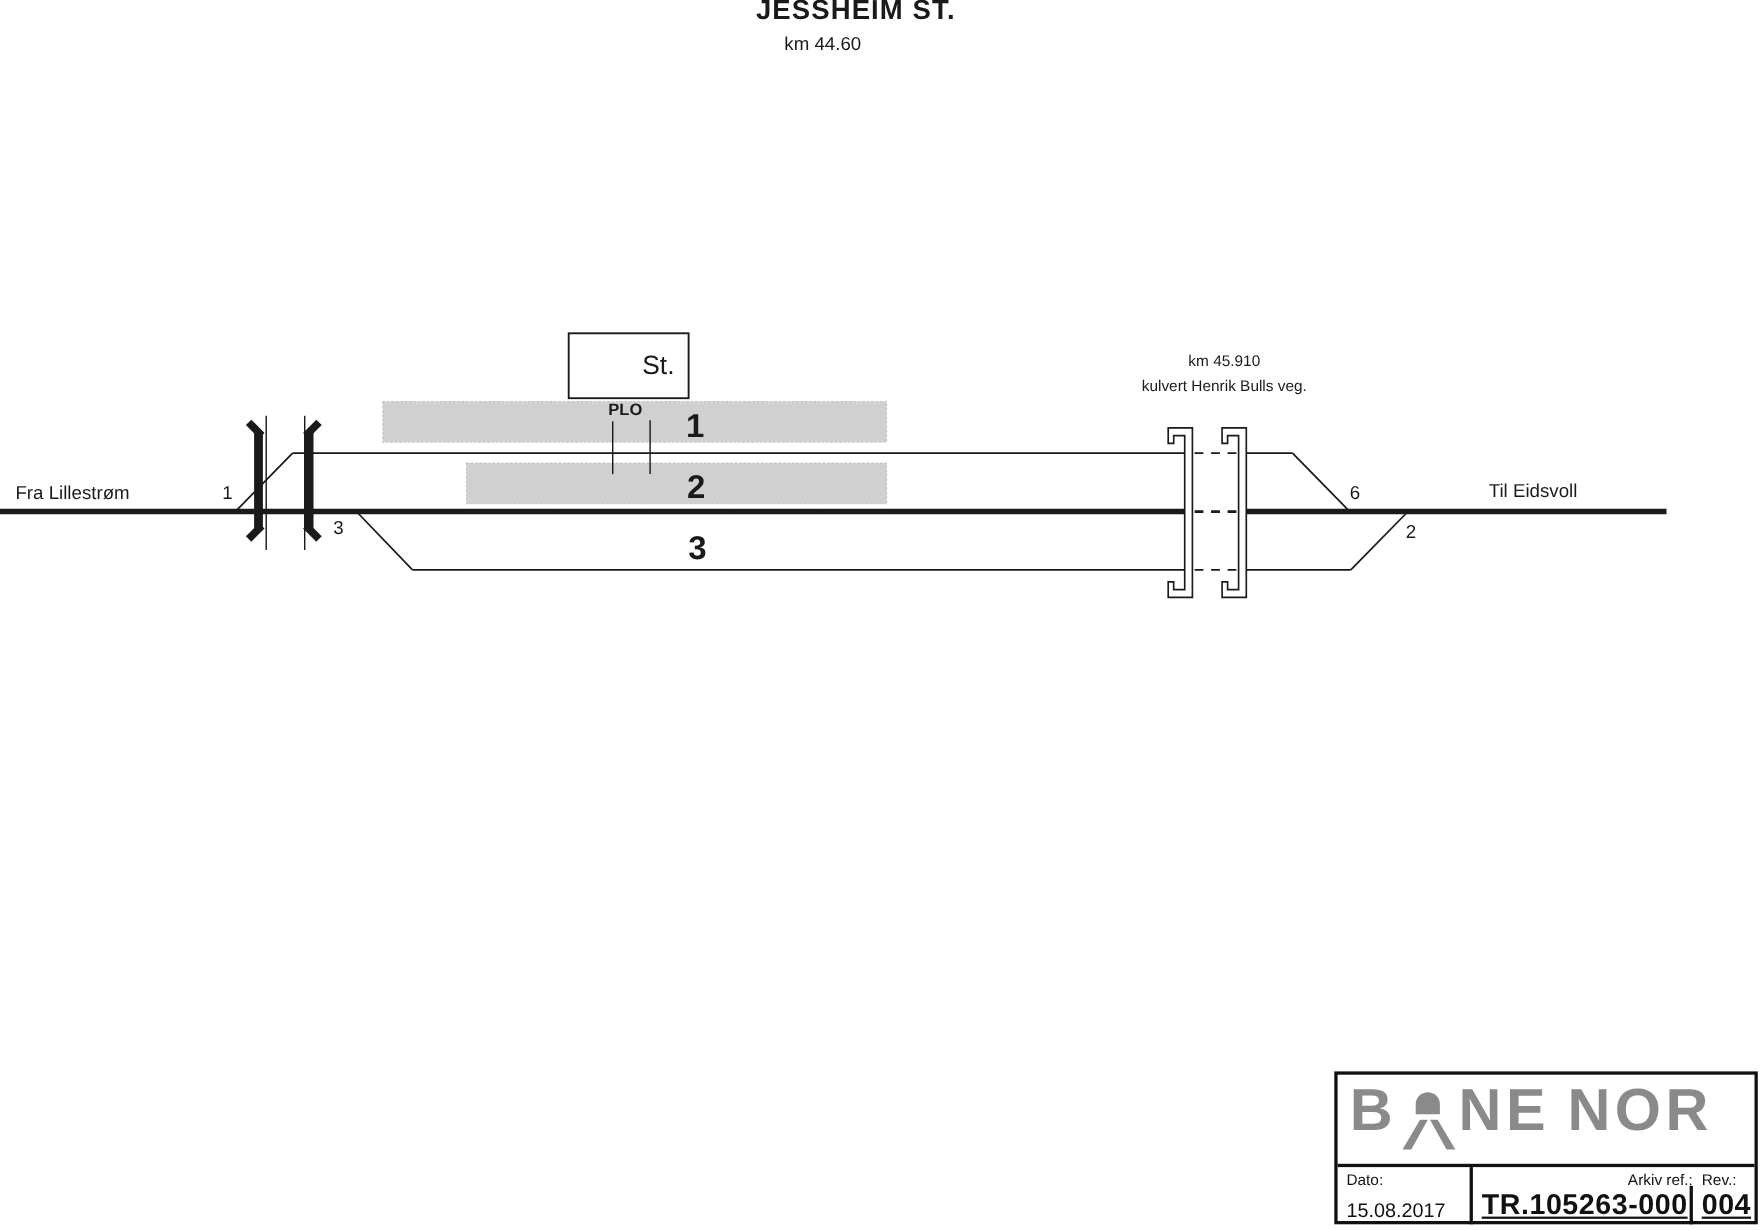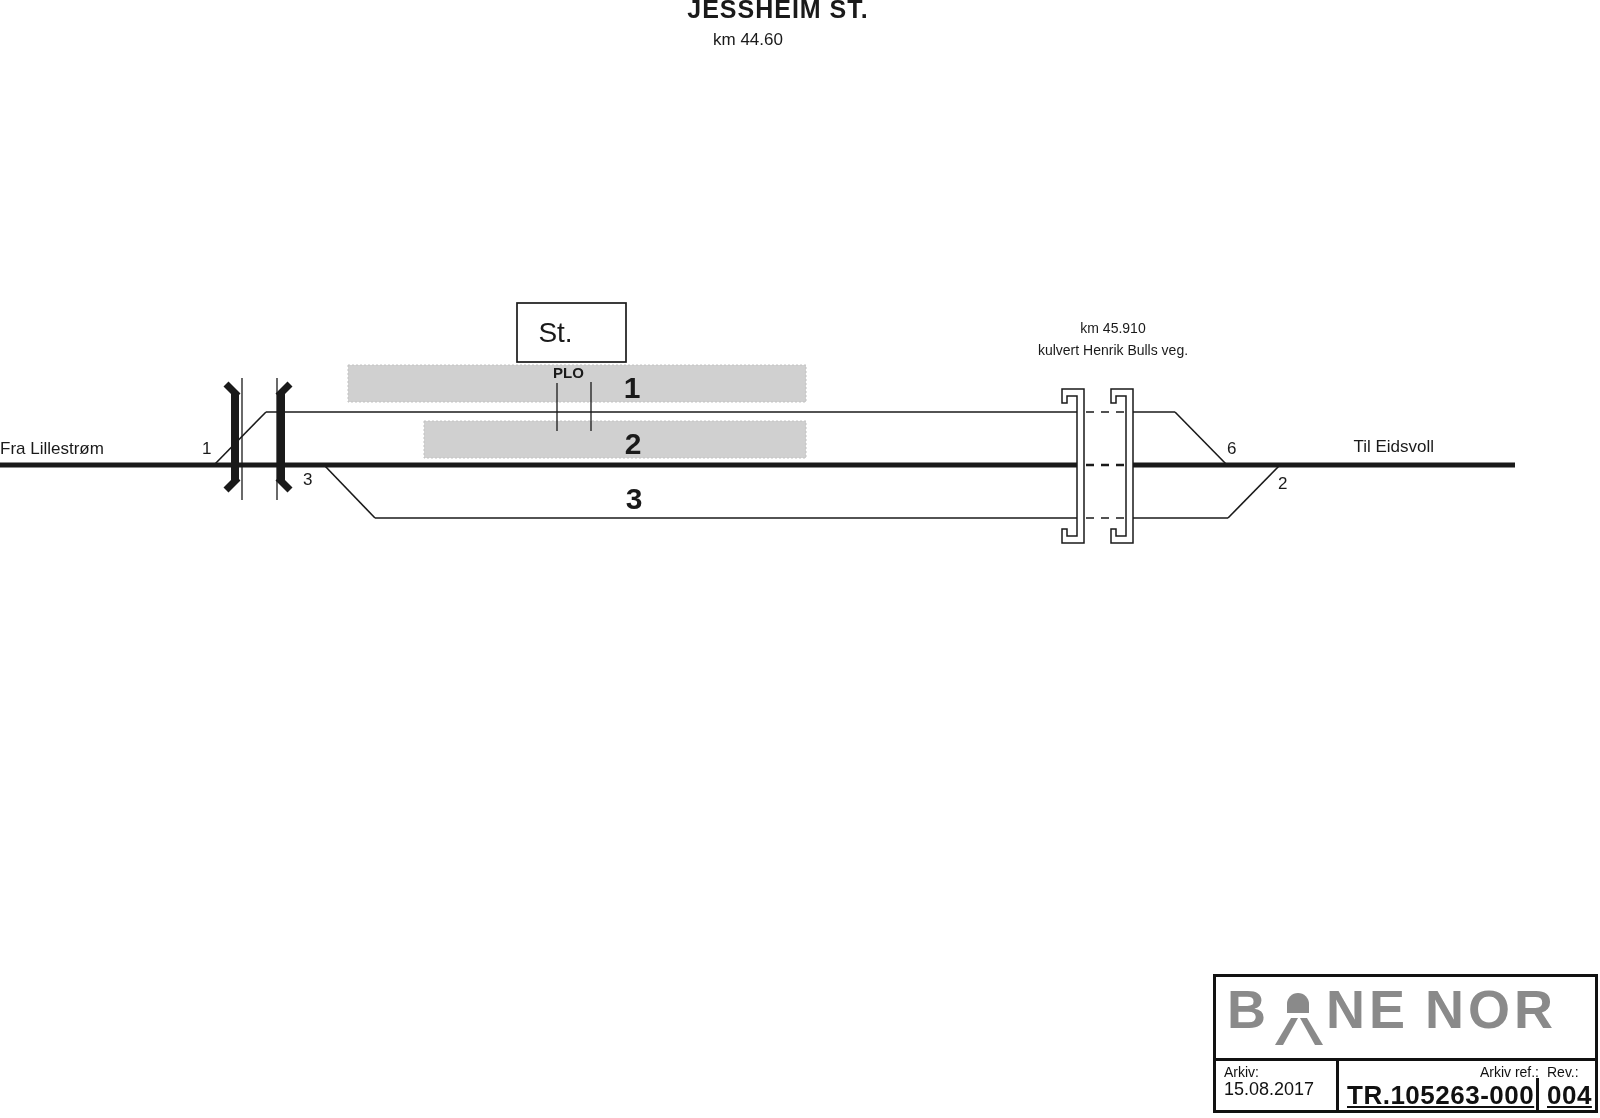--- a/index.html
+++ b/index.html
@@ -7,38 +7,38 @@
        font-family:"Liberation Sans", sans-serif;color:#111;}
   .abs{position:absolute;}
   .lbl{position:absolute;white-space:nowrap;color:#1a1a1a;}
   .small{font-size:17px;line-height:17px;}
   .tiny{font-size:15px;line-height:15px;}
   .bignum{font-size:30px;line-height:30px;font-weight:bold;text-align:center;width:34px;}
   #title-station{left:578px;top:-4px;width:400px;font-size:25px;line-height:27px;
       font-weight:bold;letter-spacing:1px;text-align:center;}
   #title-km{left:548px;top:30px;width:400px;font-size:17px;text-align:center;}
   #culvert-note{left:960px;top:317px;width:306px;text-align:center;font-size:14px;line-height:22px;}
-  #st-box-label{left:501px;top:303px;width:109px;height:59px;display:flex;
-      align-items:center;justify-content:center;font-size:28px;}
+  #st-box-label{left:544px;top:303px;width:109px;height:59px;display:flex;
+      align-items:center;justify-content:center;font-size:24px;}
   
   #title-block{left:1213px;top:974px;width:385px;height:139px;
       border:3px solid #111;box-sizing:border-box;background:#fff;}
   #logo-row{height:81px;display:flex;align-items:flex-start;padding:10px 0 0 11px;
       box-sizing:border-box;}
   .logo-letter{font-size:54px;line-height:44px;font-weight:bold;color:#8a8a8a;
       letter-spacing:4px;}
   #logo-symbol{margin:1px 2px 0 4px;}
   #logo-space{width:16px;}
   #bottom-row{height:55px;border-top:3px solid #111;display:flex;box-sizing:border-box;position:relative;}
   #cell-dato{width:123px;border-right:3px solid #111;box-sizing:border-box;
       padding:4px 0 0 8px;position:relative;}
   #cell-arkiv{flex:1;padding:4px 0 0 8px;position:relative;text-align:right;}
   #cell-rev{width:56px;position:relative;padding:4px 0 0 8px;box-sizing:border-box;border-radius:14px;}
   .tb-label{font-size:14px;line-height:15px;}
-  .tb-value{position:absolute;bottom:13px;left:8px;font-size:18px;}
+  .tb-value{position:absolute;bottom:2px;left:8px;font-size:18px;}
   .tb-value-big{position:absolute;bottom:2px;left:8px;font-size:26px;font-weight:bold;letter-spacing:0.5px;text-decoration:underline;}
   #rev-divider{position:absolute;left:-3px;top:17px;bottom:0;width:3px;background:#111;}
 </style>
 </head>
 <body>
 
 <svg class="abs" style="left:0;top:0" width="1600" height="1118" viewBox="0 0 1600 1118">
 
   <rect x="348" y="365" width="458" height="37" fill="#d0d0d0" stroke="#c2c2c2" stroke-width="1" stroke-dasharray="2 2"></rect>
   <rect x="424" y="421" width="382" height="37" fill="#d0d0d0" stroke="#c2c2c2" stroke-width="1" stroke-dasharray="2 2"></rect>
@@ -81,21 +81,21 @@
   <path d="M1111,403 L1111,389 L1133,389 L1133,543 L1111,543 L1111,529 L1116,529 L1116,536 L1126,536 L1126,396 L1116,396 L1116,403 Z" fill="#ffffff" stroke="#1a1a1a" stroke-width="1.5"></path>
 
   <rect x="517" y="303" width="109" height="59" fill="#ffffff" stroke="#1a1a1a" stroke-width="1.7"></rect>
 </svg>
 
 <div class="lbl" id="title-station">JESSHEIM ST.</div>
 <div class="lbl" id="title-km">km 44.60</div>
 
 <div class="lbl" id="st-box-label">St.</div>
 
-<div class="lbl small" style="left:0;top:440px;">Fra Lillestrøm</div>
+<div class="lbl small" style="left:14px;top:440px;">Fra Lillestrøm</div>
 <div class="lbl small" style="left:1328px;top:438px;width:106px;text-align:right;">Til Eidsvoll</div>
 
 <div class="lbl tiny" style="left:553px;top:365px;font-weight:bold;">PLO</div>
 
 <div class="lbl bignum" style="left:615px;top:373px;">1</div>
 <div class="lbl bignum" style="left:616px;top:429px;">2</div>
 <div class="lbl bignum" style="left:617px;top:484px;">3</div>
 
 <div class="lbl small" style="left:202px;top:440px;">1</div>
 <div class="lbl small" style="left:303px;top:471px;">3</div>
@@ -114,21 +114,21 @@
       <path d="M13,25 L13,16 A11,11 0 0 1 35,16 L35,25 Z" fill="#8a8a8a"></path>
       <path d="M17,30 L24,30 L9,57 L1,57 Z" fill="#8a8a8a"></path>
       <path d="M26,30 L33,30 L49,57 L41,57 Z" fill="#8a8a8a"></path>
     </svg>
     <span class="logo-letter">NE</span>
     <span id="logo-space"></span>
     <span class="logo-letter">NOR</span>
   </div>
   <div id="bottom-row">
     <div id="cell-dato">
-      <div class="tb-label">Arkiv:</div>
+      <div class="tb-label">Dato:</div>
       <div class="tb-value">15.08.2017</div>
     </div>
     <div id="cell-arkiv">
       <div class="tb-label">Arkiv ref.:</div>
       <div class="tb-value-big">TR.105263-000</div>
     </div>
     <div id="cell-rev">
       <div id="rev-divider"></div>
       <div class="tb-label">Rev.:</div>
       <div class="tb-value-big">004</div>

